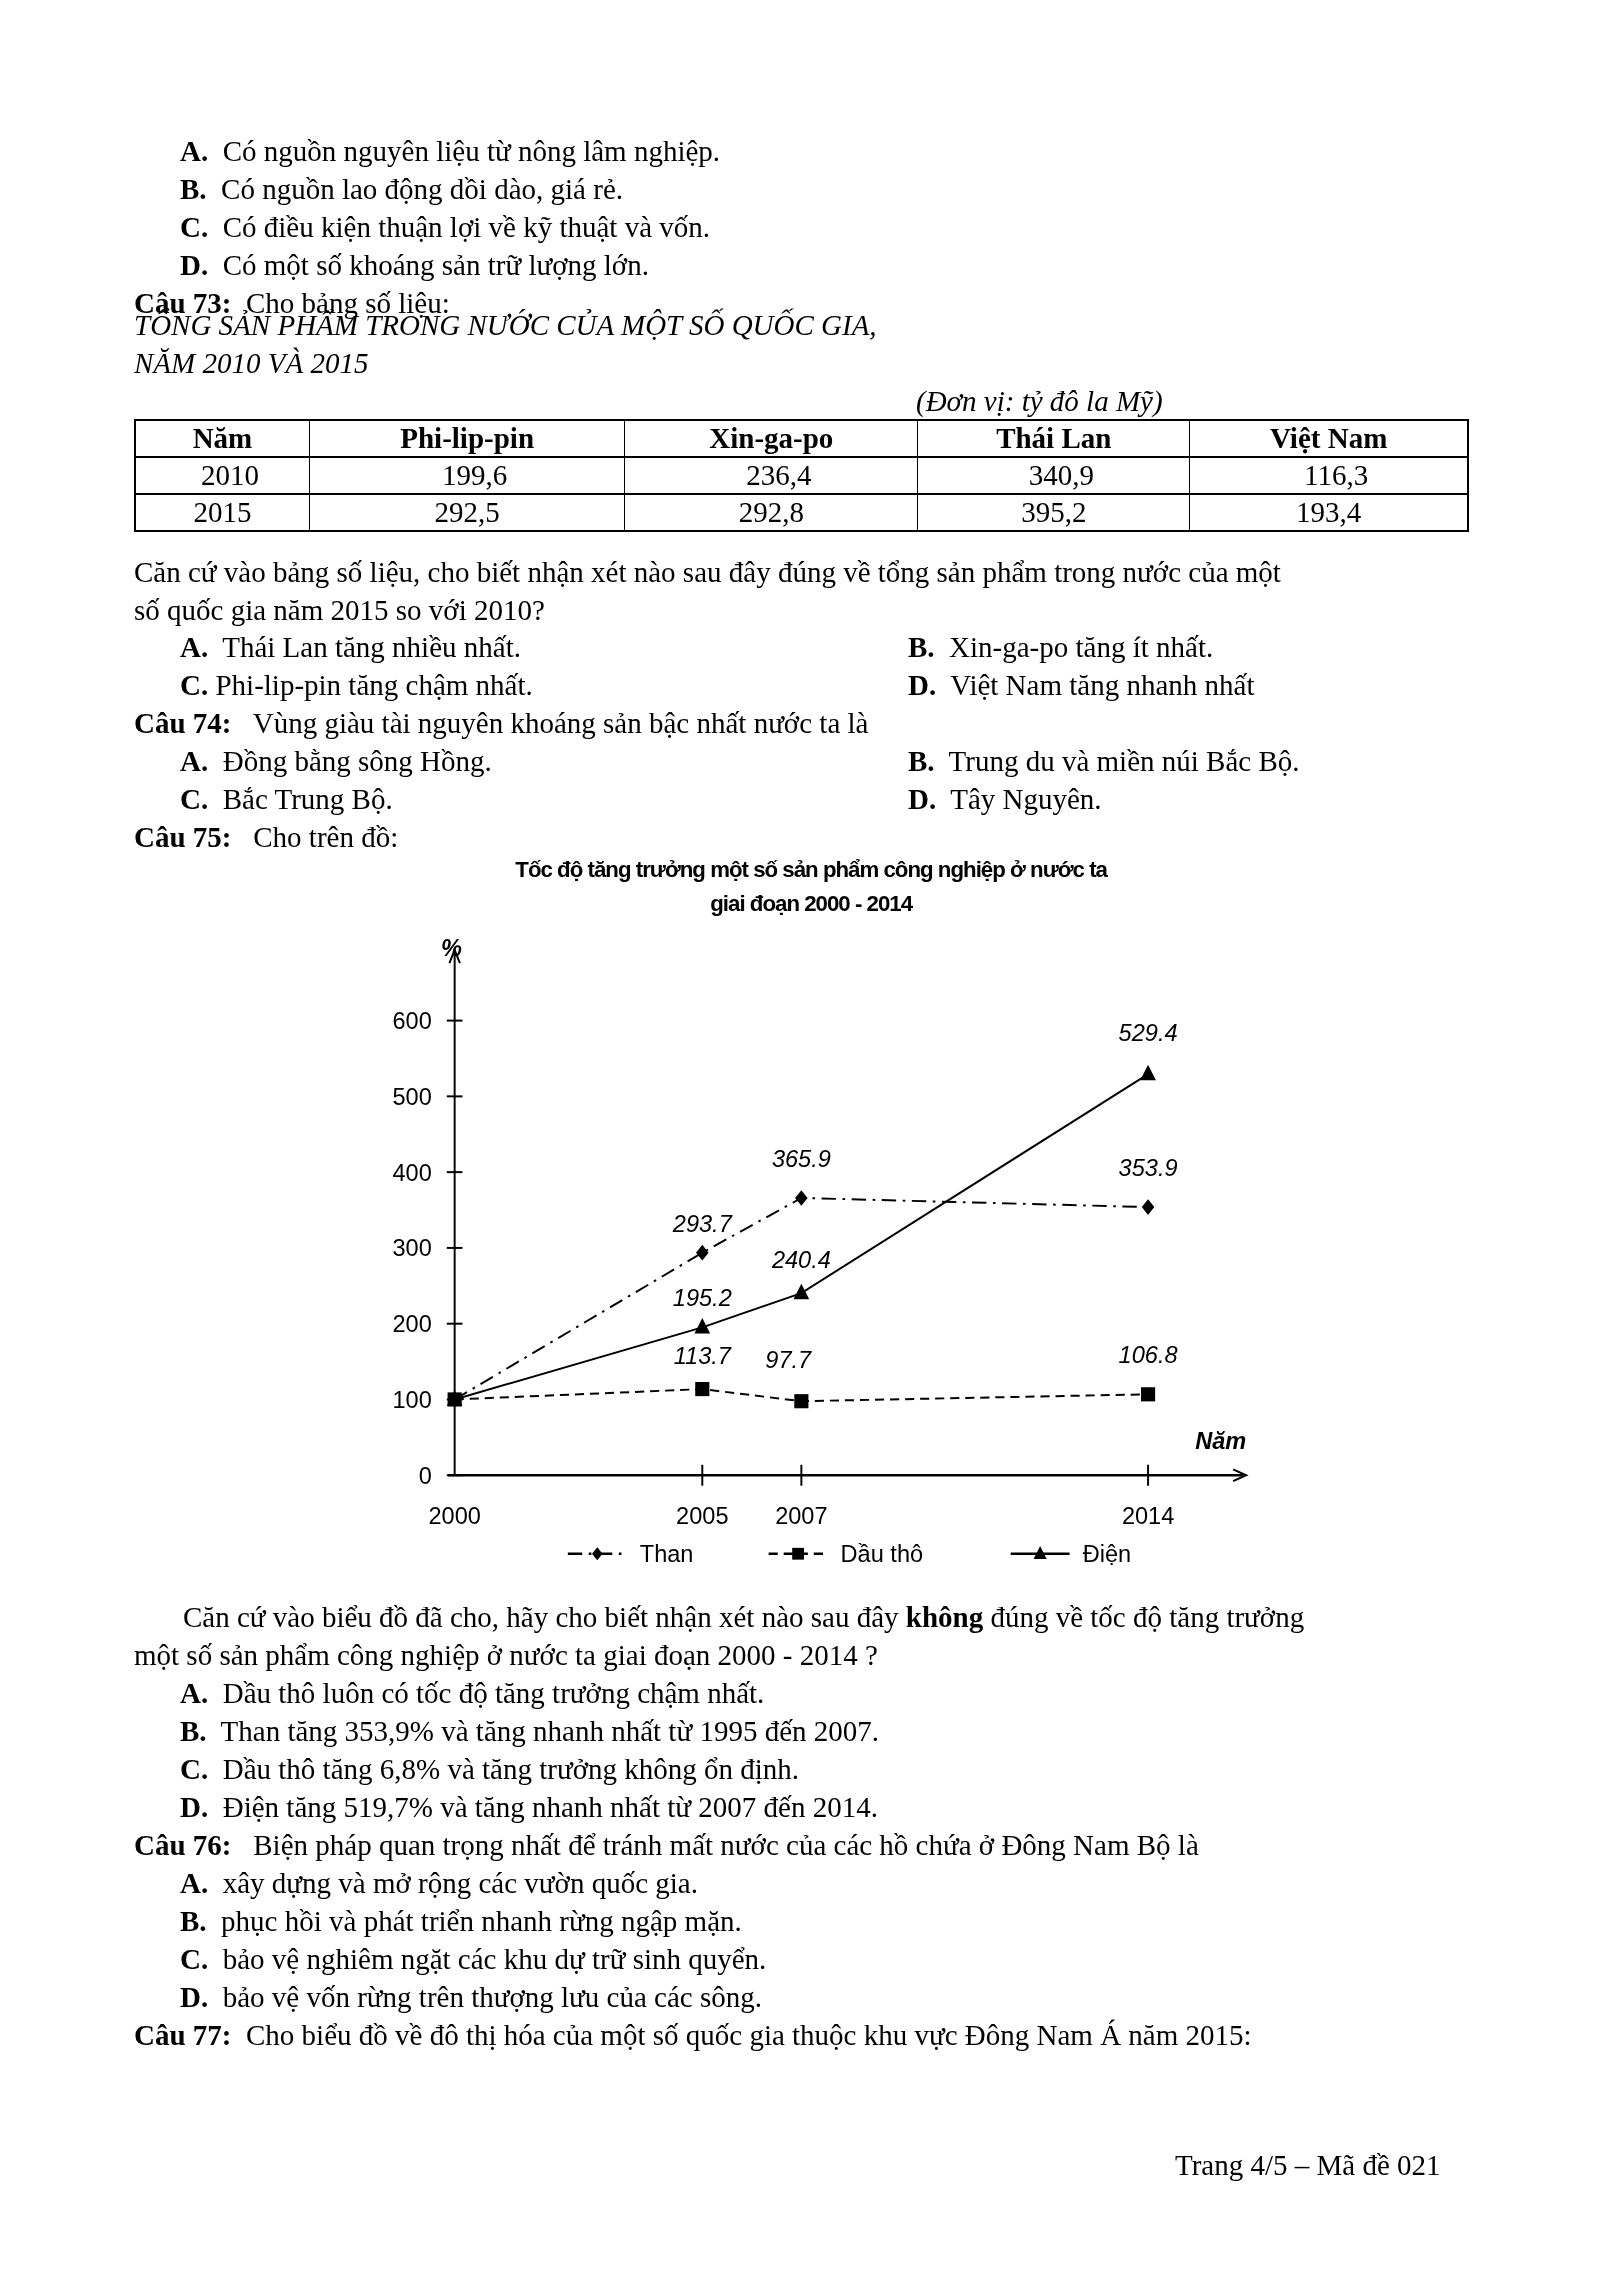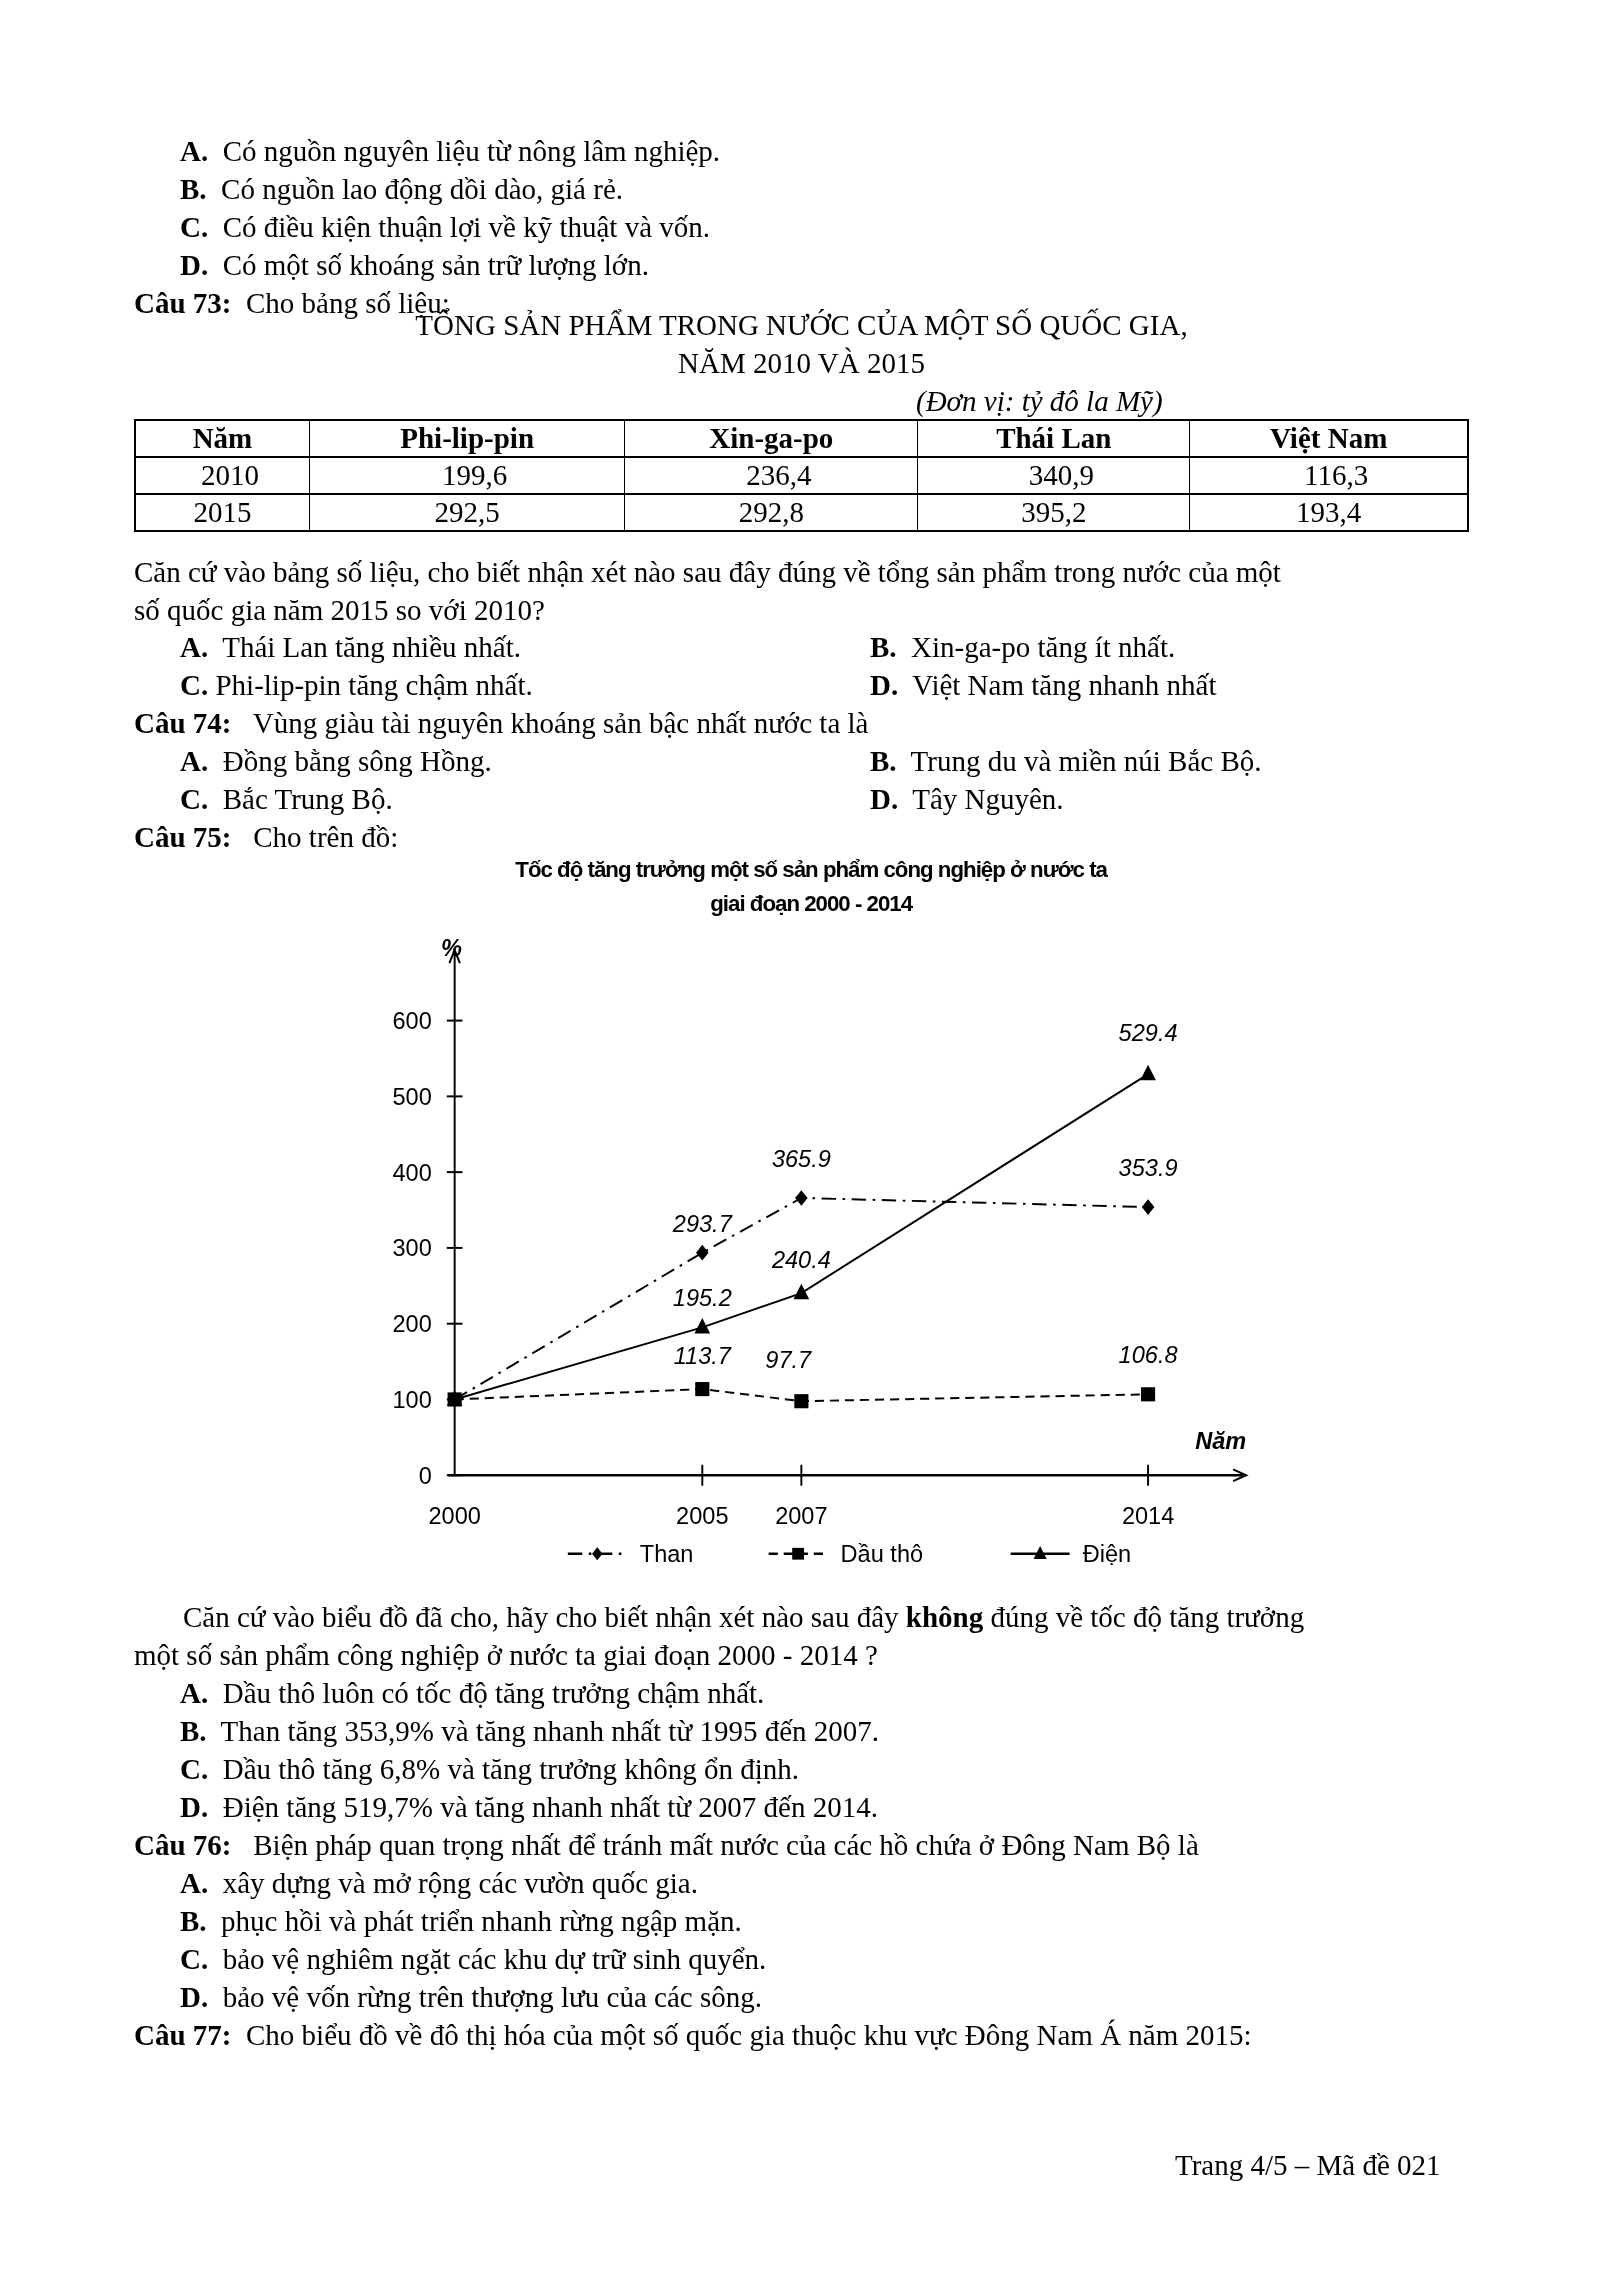--- a/index.html
+++ b/index.html
@@ -1,23 +1,23 @@
 <!DOCTYPE html>
 <html style="font-size:10.5px"><head>
 <meta charset="utf-8">
 <style>
   html, body { margin:0; padding:0; background:#ffffff; }
   body { width:1623px; height:2295px; position:relative; overflow:hidden;
          font-family:"Liberation Serif", "DejaVu Serif", serif; color:#000; font-size:29px; }
   .line { position:absolute; white-space:nowrap; line-height:38px;margin-top:16px; }
   .q { left:134px; }
   .opt { left:180px; }
-  .opt2 { left:870px;text-align:right; }
+  .opt2 { left:908px;text-align:right; }
   b.lbl { font-weight:bold; }
-  .center { position:absolute; left:134px; width:1335px; text-align:center; white-space:nowrap; line-height:38px; }
+  .center { position:absolute; left:134px; width:1335px; white-space:nowrap; line-height:38px;font-style:italic; }
   .unit { position:absolute; left:916px; font-style:italic; line-height:38px; }
   table.data { position:absolute; left:134px; top:419px; width:1335px; border-collapse:collapse; }
   table.data td, table.data th { border:1.3px solid #000; text-align:center; height:35px; padding:0; font-size:29px; line-height:35px; }
   table.data th { font-weight:bold; border-bottom:2.6px solid #000; }
   table.data { border:2.6px solid #000; }
   table.data tr.r1 td { border-bottom:2.6px solid #000;padding-left:15px; }
   .footer { position:absolute; left:1175px; top:2146px; font-size:29px; line-height:38px; }
   svg#chart { position:absolute; left:0; top:0; }
   .chart-title { font-family:"Liberation Sans", "DejaVu Sans", sans-serif; font-weight:bold; font-size:34px; letter-spacing:-1.5px; }
   .axis-text { font-family:"Liberation Sans", "DejaVu Sans", sans-serif; font-size:36px; }

